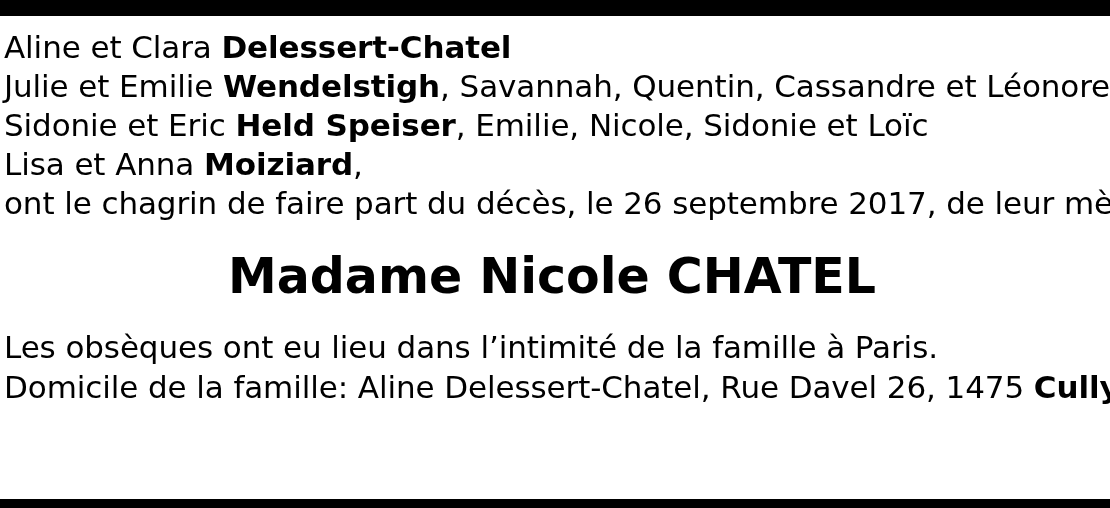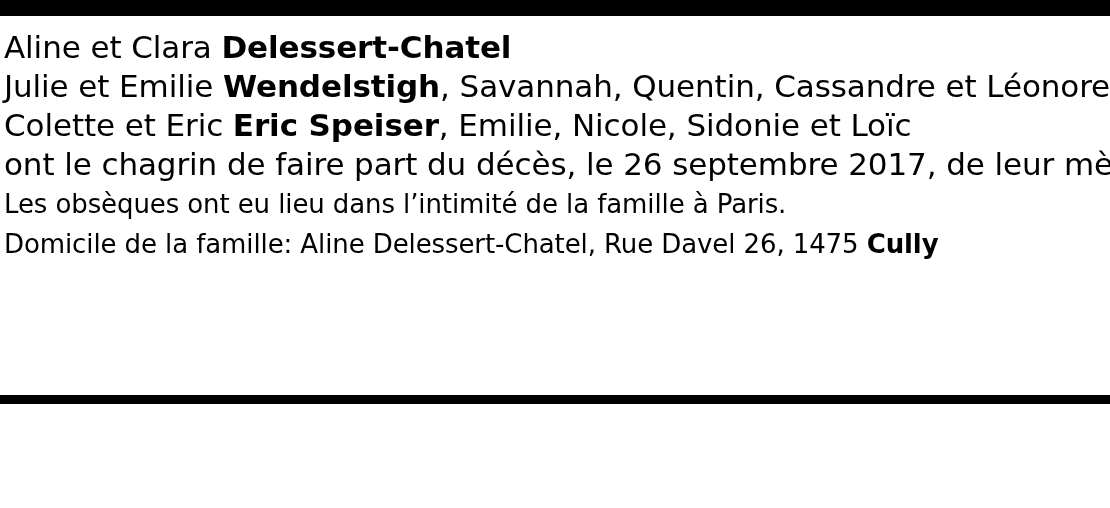--- a/index.html
+++ b/index.html
@@ -10,21 +10,21 @@
   body {
     width: 1110px;
     height: 508px;
     font-family: "DejaVu Sans", sans-serif;
     color: #000000;
     overflow: hidden;
   }
   .notice {
     position: relative;
     width: 1110px;
-    height: 404px;
+    height: 508px;
     box-sizing: border-box;
     background: #ffffff;
     display: flex;
     flex-direction: column;
   }
   .rule-top {
     width: 1110px;
     height: 16px;
     background: #000000;
     flex: 0 0 auto;
@@ -53,39 +53,41 @@
     text-align: center;
     font-size: 49px;
     font-weight: bold;
     line-height: 56px;
     letter-spacing: 0px;
     margin-top: 26px;
     margin-bottom: 22px;
     padding-right: 6px;
   }
   .tail .line {
-    font-size: 26px;
+    font-size: 31px;
     line-height: 40px;
   }
 </style>
 </head>
 <body>
 
 <div class="notice">
 
   <div class="rule-top"></div>
 
   <div class="body-area">
     <div id="intro-lines">
         <div class="line"><span>Aline et Clara </span><b>Delessert-Chatel</b></div>
         <div class="line"><span>Julie et Emilie </span><b>Wendelstigh</b><span>, Savannah, Quentin, Cassandre et Léonore</span></div>
-        <div class="line"><span>Colette et Eric </span><b>Eric Speiser</b><span>, Emilie, Nicole, Sidonie et Loïc</span></div>
+        <div class="line"><span>Sidonie et Eric </span><b>Held Speiser</b><span>, Emilie, Nicole, Sidonie et Loïc</span></div>
+        <div class="line"><span>Lisa et Anna </span><b>Moiziard</b><span>,</span></div>
         <div class="line"><span>ont le chagrin de faire part du décès, le 26 septembre 2017, de leur mère,</span></div>
       </div>
 
+    <div class="name-block">Madame Nicole CHATEL</div>
 
     <div class="tail" id="tail-lines">
         <div class="line"><span>Les obsèques ont eu lieu dans l’intimité de la famille à Paris.</span></div>
         <div class="line"><span>Domicile de la famille: Aline Delessert-Chatel, Rue Davel 26, 1475 </span><b>Cully</b></div>
       </div>
   </div>
 
   <div class="rule-bottom"></div>
 
 </div>

